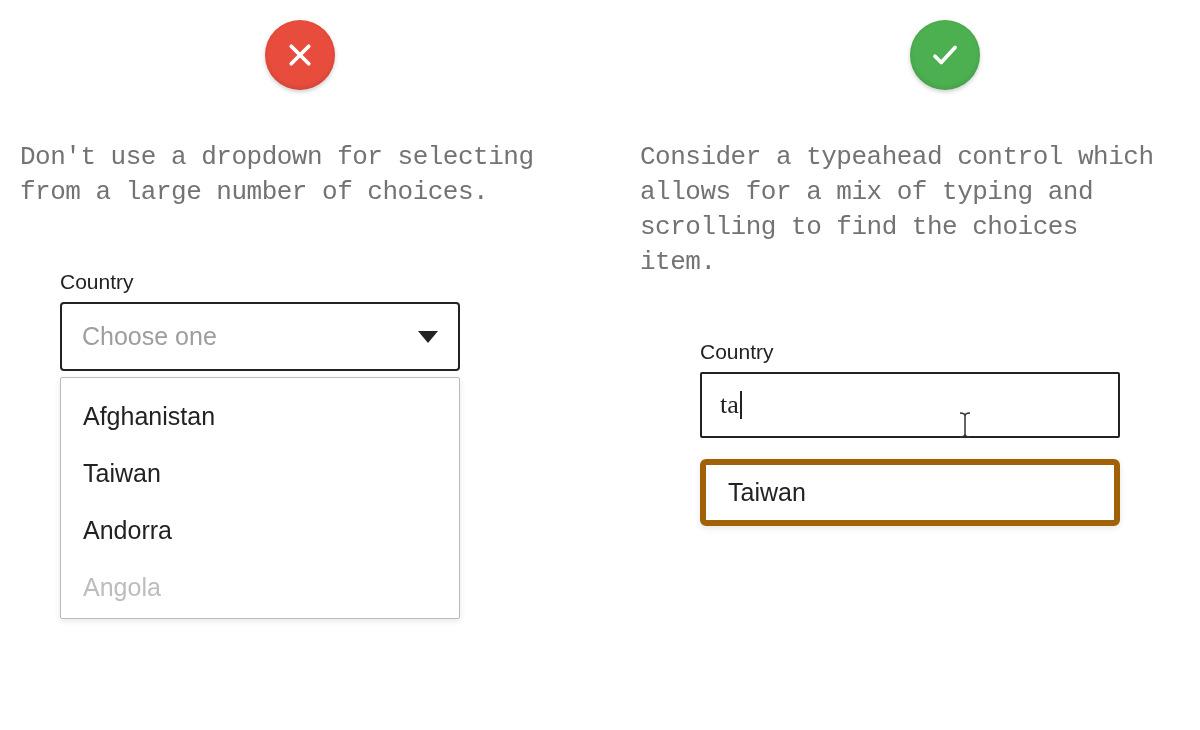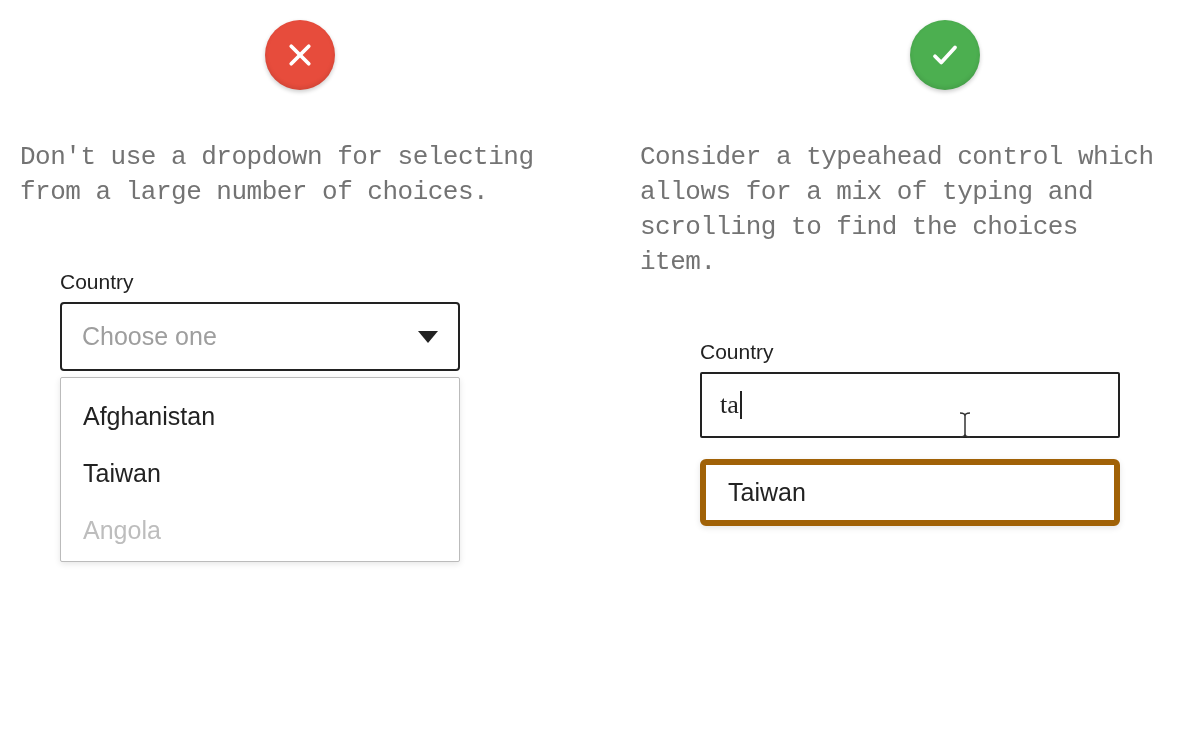--- a/index.html
+++ b/index.html
@@ -183,20 +183,21 @@
       <label class="form-label">Country</label>
 
       <div class="dropdown-trigger">
         <span class="dropdown-placeholder">Choose one</span>
         <span class="caret-down"></span>
       </div>
 
       <div class="dropdown-menu">
         <div class="dropdown-item">Afghanistan</div>
         <div class="dropdown-item">Taiwan</div>
+        <div class="dropdown-item">Andorra</div>
         <div class="dropdown-item dropdown-item-faded">Angola</div>
       </div>
     </div>
   </div>
 
   <div class="column column-right">
     <div class="badge badge-do">
       <svg viewBox="0 0 24 24" fill="none" stroke="white" stroke-width="3" stroke-linecap="round" stroke-linejoin="round">
         <polyline points="4 13 9 18 20 6"></polyline>
       </svg>

